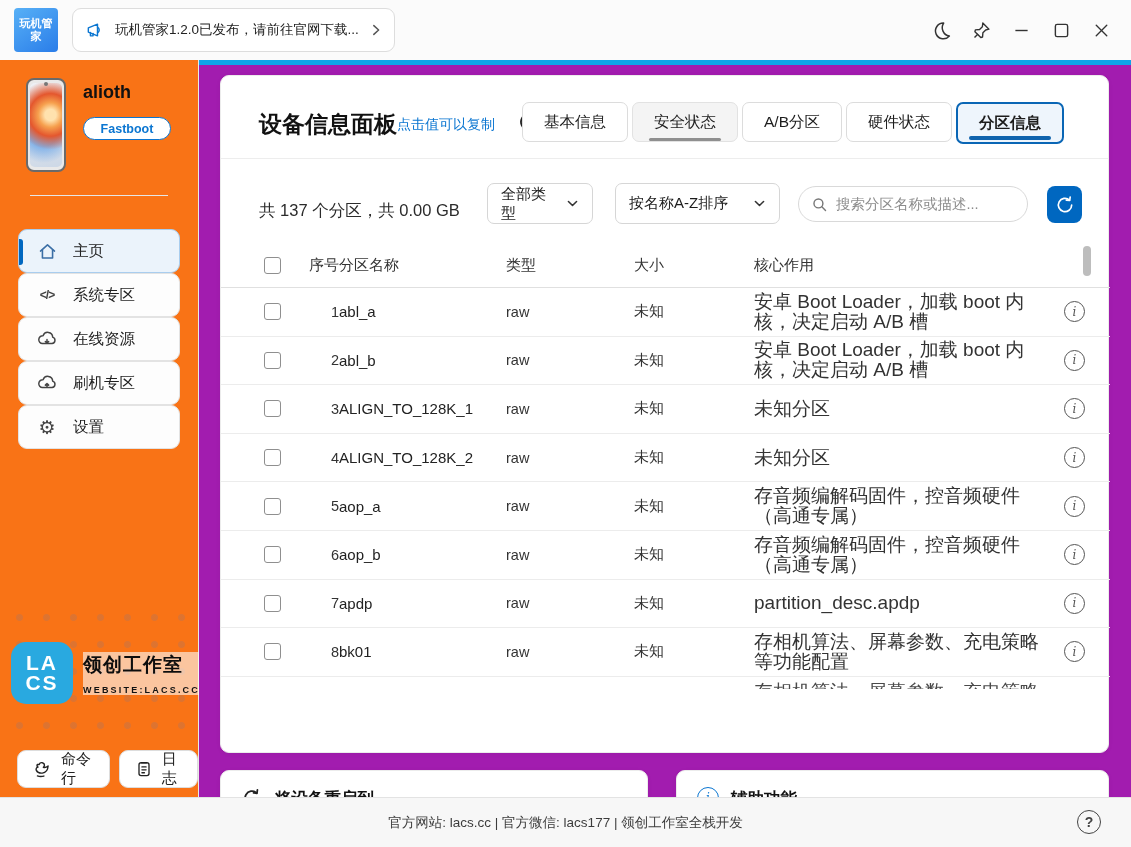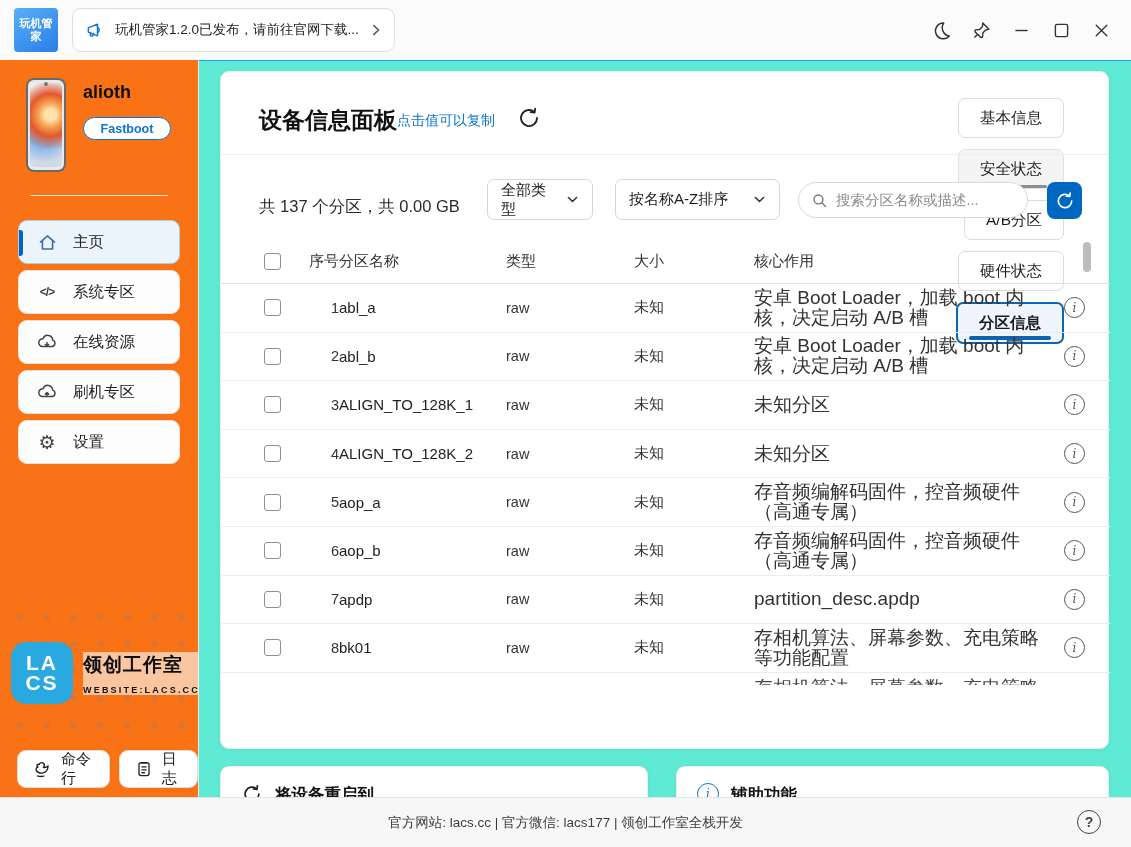--- a/index.html
+++ b/index.html
@@ -32,21 +32,21 @@
       radial-gradient(circle at 42% 58%, #7fb0e8 0 28%, rgba(127,176,232,0) 60%),
       linear-gradient(160deg,#eef1f6,#cdd8e6); }
   .phone .cam { position:absolute; left:50%; top:2px; width:4px; height:4px; margin-left:-2px;
     border-radius:50%; background:#777; }
   .dev-name { position:absolute; left:83px; top:22px; font-size:18px; font-weight:bold; color:#111; }
   .dev-mode { position:absolute; left:83px; top:57px; width:88px; height:23px; border:1.5px solid #0b76d1;
     border-radius:12px; color:#0b76d1; font-size:12.5px; font-weight:bold; display:flex;
     align-items:center; justify-content:center; background:#fff; }
   .side-div { position:absolute; left:30px; right:30px; top:135px; height:1px; background:#e6e6e6; }
 
-  .nav { position:absolute; left:18px; top:160px; width:162px; display:flex; flex-direction:column; gap:6px; }
+  .nav { position:absolute; left:18px; top:169px; width:162px; display:flex; flex-direction:column; gap:0; }
   .nav-item { position:relative; height:44px; background:#fdfdfd; border:1px solid #e3e3e3; border-radius:9px;
     display:flex; align-items:center; padding-left:17px; gap:15px; cursor:default; }
   .nav-item.active { background:#ebf3fb; border-color:#a9cdee; }
   .nav-item.active::before { content:""; position:absolute; left:0; top:9px; width:4px; height:26px;
     background:#0067c0; border-radius:0 3px 3px 0; }
   .nav-ic { width:22px; display:flex; justify-content:center; color:#444; }
   .nav-item.active .nav-ic { color:#3a6ea5; }
   .nav-lbl { font-size:15.5px; color:#222; }
   .code-ic { font-size:12px; font-weight:bold; letter-spacing:-1px; }
   .gear-ic { font-size:19px; line-height:1; }
@@ -62,28 +62,28 @@
   .wm-txt { background:rgba(251,251,251,.6); }
   .wm-studio { font-size:19px; font-weight:800; color:#0d0d0d; letter-spacing:1px; }
   .wm-site { font-size:9px; font-weight:bold; color:#111; letter-spacing:2.2px; margin-top:7px; }
 
   .side-tools { position:absolute; left:17px; bottom:9px; display:flex; gap:9px; }
   .tool-btn { height:38px; background:#fff; border:1px solid #ddd; border-radius:9px; display:flex;
     align-items:center; gap:8px; padding:0 14px; font-size:15px; color:#222; }
   .tool-btn .t-ic { display:flex; color:#222; }
 
   
-  .main { position:absolute; left:199px; top:60px; width:932px; height:737px; background:#5eead4;
-    border-top:1px solid #0ea5e9; }
+  .main { position:absolute; left:199px; top:60px; width:932px; height:737px; background:#a21caf;
+    border-top:5px solid #0ea5e9; }
   .card { position:absolute; left:21px; top:10px; width:889px; height:678px; background:#fff;
     border:1px solid #ececec; border-radius:9px; box-shadow:0 1px 5px rgba(0,0,0,.05); }
   .panel-title { position:absolute; left:38px; top:33px; font-size:23px; font-weight:bold; color:#111; }
   .panel-sub { position:absolute; left:176px; top:40px; font-size:14px; color:#0b76d1; }
   .hdr-refresh { position:absolute; left:296px; top:34px; width:24px; height:24px; color:#222; display:flex; }
-  .tabs { position:absolute; right:44px; top:26px; display:flex; gap:11px; align-items:flex-end;flex-direction:column; }
+  .tabs { position:absolute; right:44px; top:26px; display:flex; gap:4px; align-items:flex-start; }
   .tab { position:relative; height:40px; background:#fff; border:1px solid #dcdcdc; border-radius:7px;
     padding:0 21px; font-size:15.5px; color:#1c1c1c; display:flex; align-items:center; }
   .tab.ghost { background:#f4f4f4; border-color:#e2e2e2; }
   .tab.ghost::after { content:""; position:absolute; left:15%; right:15%; bottom:0; height:3px;
     background:#8f8f8f; border-radius:2px; }
   .tab.active { border:2px solid #0a66b5; background:#eef5fc; font-weight:bold; height:42px; }
   .tab.active::after { content:""; position:absolute; left:11%; right:11%; bottom:2px; height:4px;
     background:#0f63ad; border-radius:3px; }
   .card-div { position:absolute; left:0; right:0; top:82px; height:1px; background:#ededed; }
 

